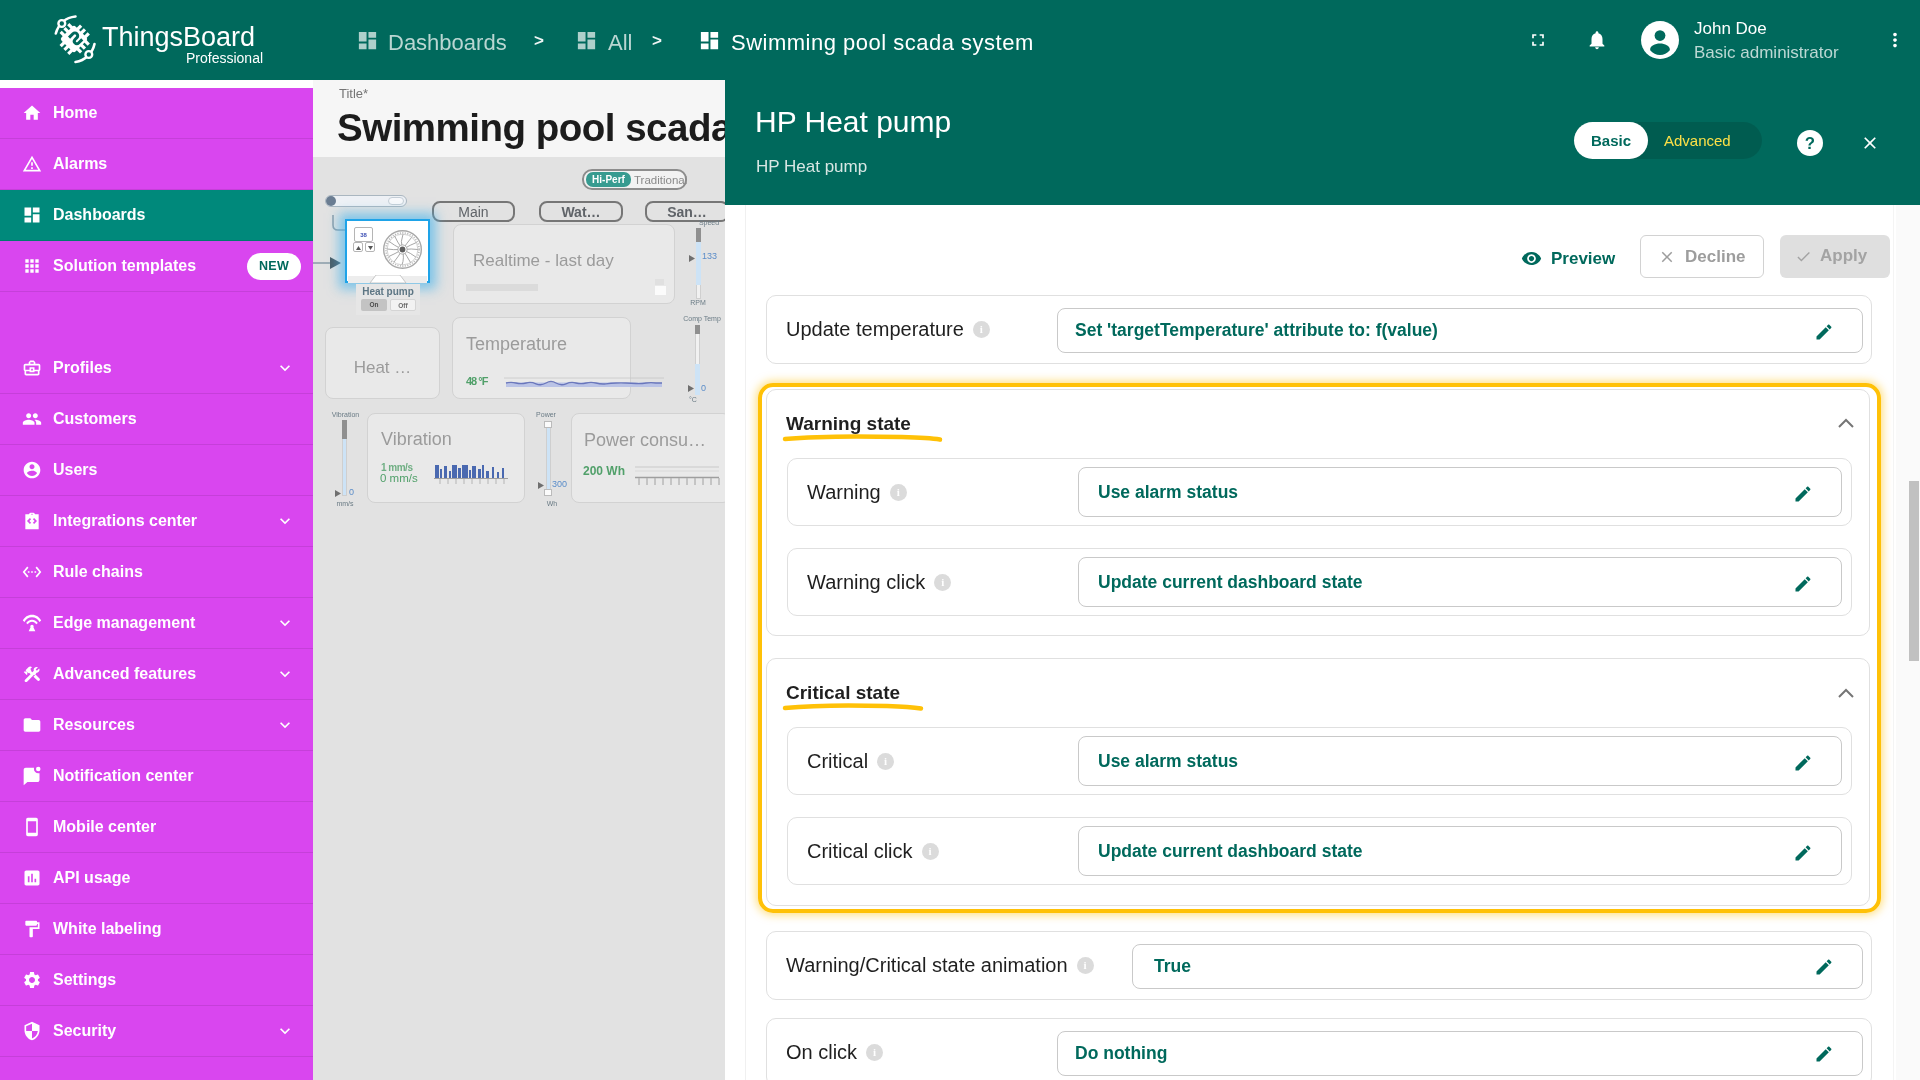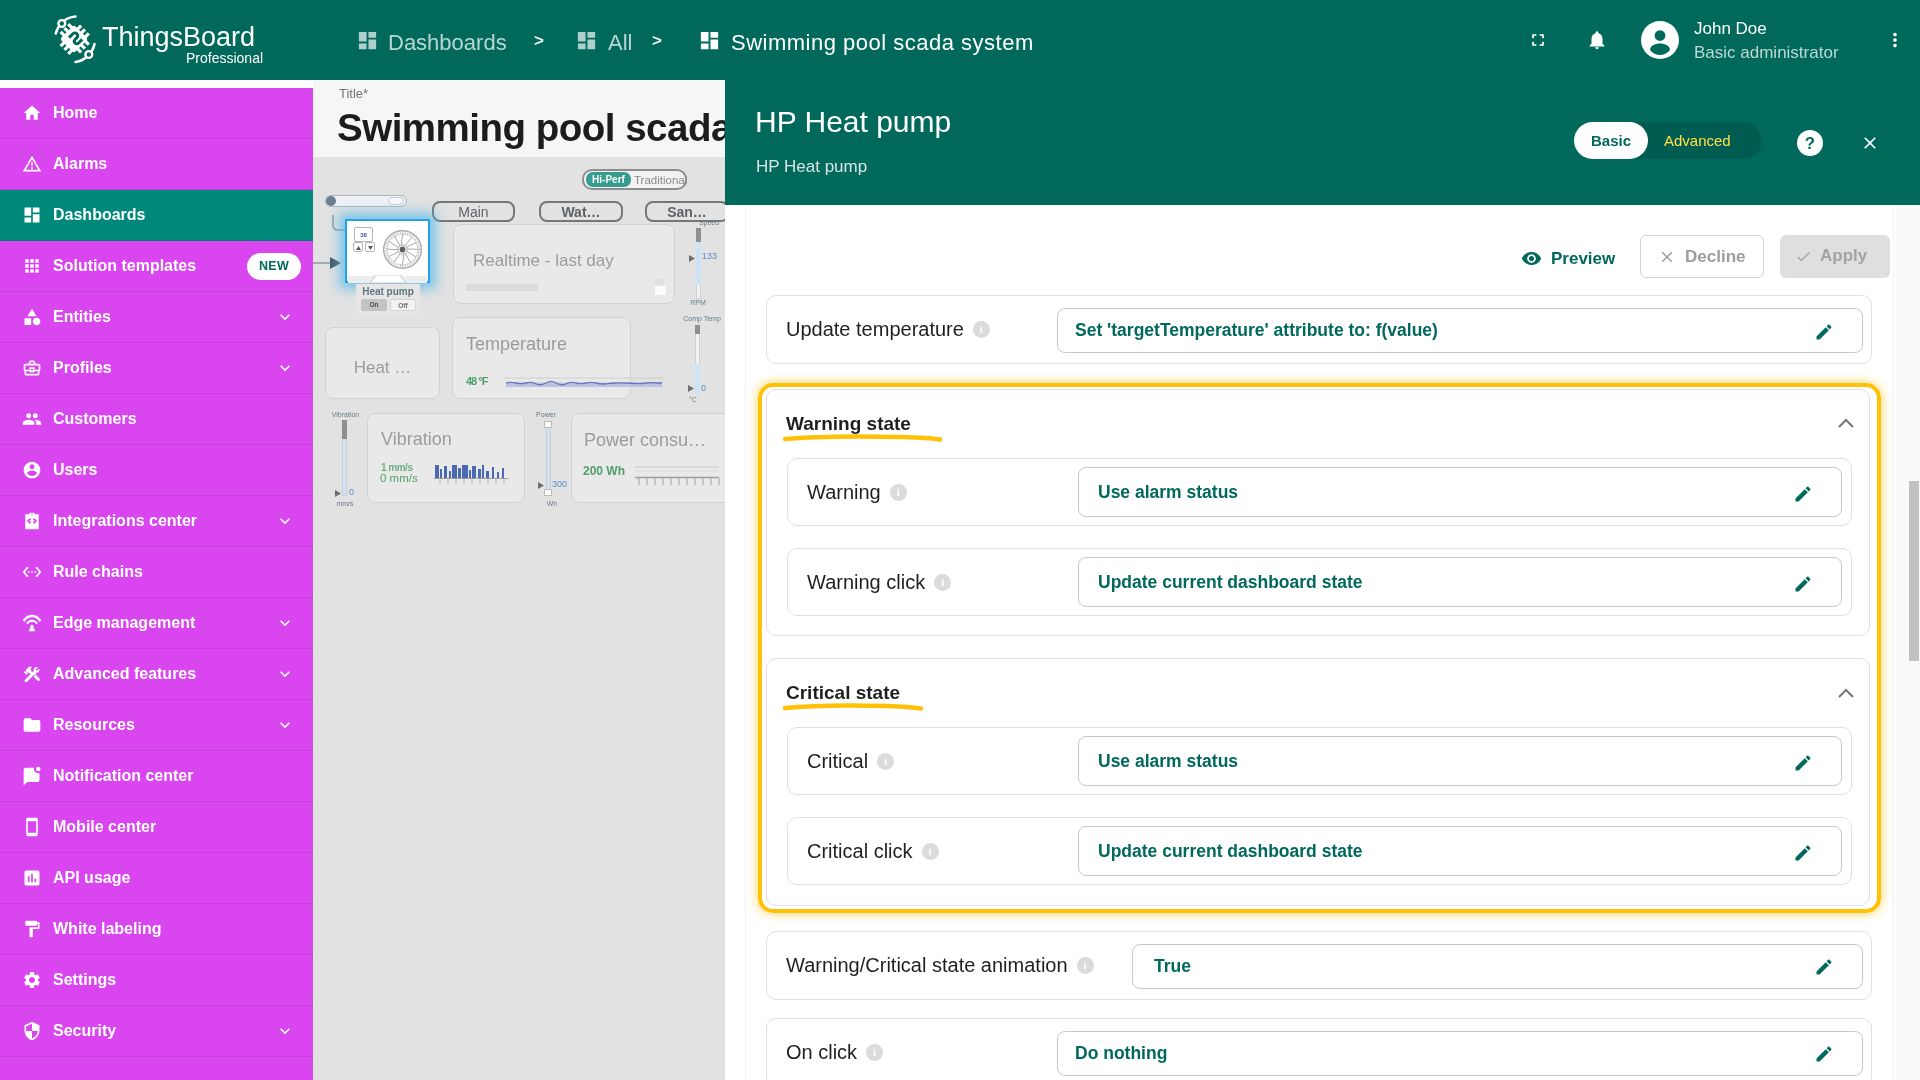--- a/index.html
+++ b/index.html
@@ -118,29 +118,20 @@
           <path d="M3 13h8V3H3v10zm0 8h8v-6H3v6zm10 0h8V11h-8v10zm0-18v6h8V3h-8z"></path>
         </svg>
         <div class="lb">Dashboards</div>
       </div>
 <div class="mi" style="top:153px">
         <svg class="ic" viewBox="0 0 24 24" fill="#fff">
           <path d="M4 8h4V4H4v4zm6 0h4V4h-4v4zm6-4v4h4V4h-4zM4 14h4v-4H4v4zm6 0h4v-4h-4v4zm6 0h4v-4h-4v4zM4 20h4v-4H4v4zm6 0h4v-4h-4v4zm6 0h4v-4h-4v4z"></path>
         </svg>
         <div class="lb">Solution templates</div>
         <div class="newbadge">NEW</div>
-      </div>
-<div class="mi" style="top:204px">
-        <svg class="ic" viewBox="0 0 24 24" fill="#fff">
-          <path d="M12 2l-5.5 9h11L12 2zm5.5 11c-2.49 0-4.5 2.01-4.5 4.5s2.01 4.5 4.5 4.5 4.5-2.01 4.5-4.5-2.01-4.5-4.5-4.5zM3 21.5h8v-8H3v8z"></path>
-        </svg>
-        <div class="lb">Entities</div>
-        <svg class="chev" viewBox="0 0 24 24" fill="#fff">
-          <path d="M16.59 8.59L12 13.17 7.41 8.59 6 10l6 6 6-6z"></path>
-        </svg>
       </div>
 <div class="mi" style="top:306px">
         <svg class="ic" viewBox="0 0 24 24" fill="#fff">
           <path d="M16 11c1.66 0 2.99-1.34 2.99-3S17.66 5 16 5c-1.66 0-3 1.34-3 3s1.34 3 3 3zm-8 0c1.66 0 2.99-1.34 2.99-3S9.66 5 8 5C6.34 5 5 6.34 5 8s1.34 3 3 3zm0 2c-2.33 0-7 1.17-7 3.5V19h14v-2.5c0-2.33-4.67-3.5-7-3.5zm8 0c-.29 0-.62.02-.97.05 1.16.84 1.97 1.97 1.97 3.45V19h6v-2.5c0-2.33-4.67-3.5-7-3.5z"></path>
         </svg>
         <div class="lb">Customers</div>
       </div>
 <div class="mi" style="top:255px">
         <svg class="ic" viewBox="0 0 24 24" fill="#fff">
           <path d="M20 7h-4V5l-2-2h-4L8 5v2H4c-1.1 0-2 .9-2 2v5c0 .75.4 1.38 1 1.73V19c0 1.11.89 2 2 2h14c1.11 0 2-.89 2-2v-3.28c.59-.35 1-.99 1-1.72V9c0-1.1-.9-2-2-2zM10 5h4v2h-4V5zM4 9h16v5h-5v-3H9v3H4V9zm9 6h-2v-2h2v2zm6 4H5v-3h4v1h6v-1h4v3z"></path>

